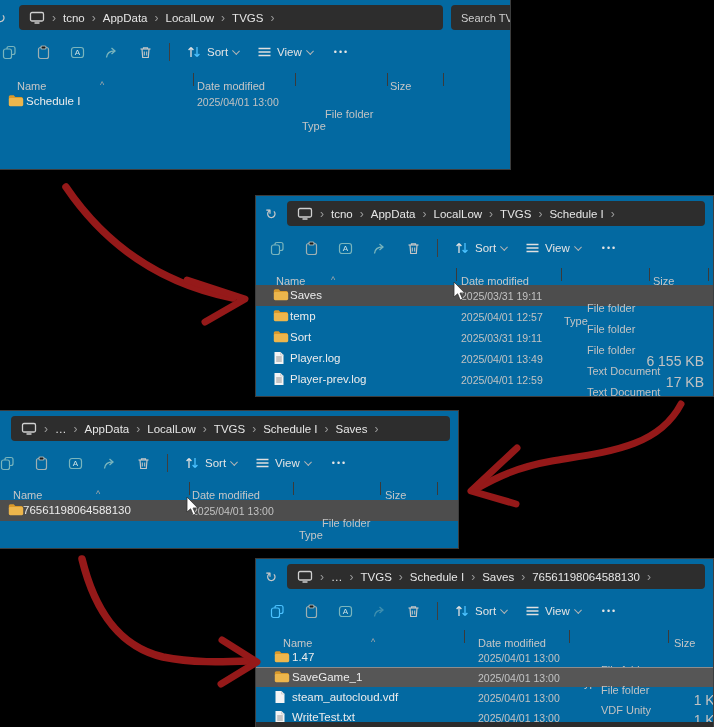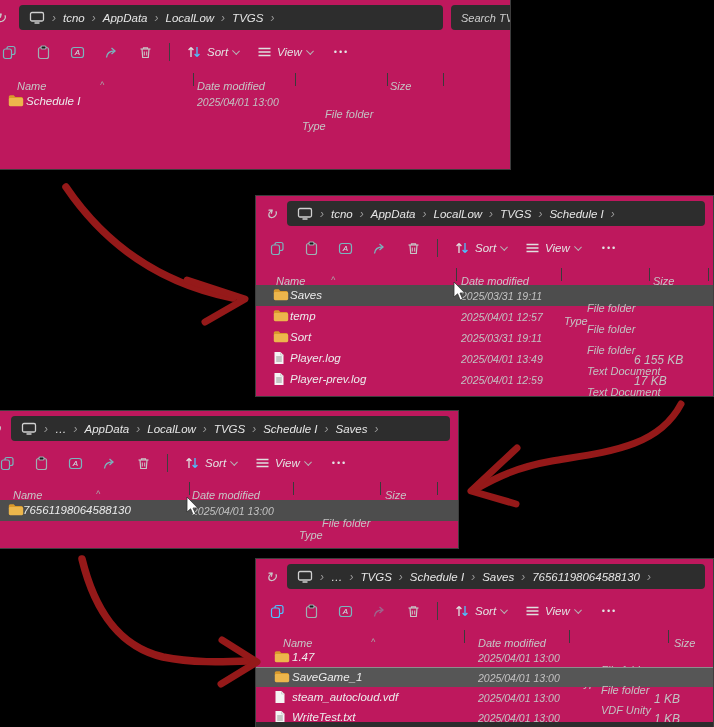--- a/index.html
+++ b/index.html
@@ -1,21 +1,21 @@
 <!DOCTYPE html>
 <html><head>
 <meta charset="utf-8">
 <style>
   html,body{margin:0;padding:0;}
   body{
     width:714px;height:727px;background:#000;position:relative;overflow:hidden;
     font-family:"Liberation Sans",sans-serif;
     -webkit-font-smoothing:antialiased;
   }
-  .win{position:absolute;background:#be185d;border:1px solid #3d3d3d;box-sizing:border-box;overflow:hidden;font-style:italic;}
+  .win{position:absolute;background:#0369a1;border:1px solid #3d3d3d;box-sizing:border-box;overflow:hidden;}
   #w1{left:0;top:0;width:511px;height:170px;border-left:none;border-top:none;}
   #w2{left:255px;top:195px;width:459px;height:202px;}
   #w3{left:0;top:410px;width:459px;height:139px;border-left:none;}
   #w4{left:255px;top:558px;width:459px;height:169px;border-bottom:none;}
 
   
   .addr{position:absolute;left:0;right:0;top:4px;height:27px;display:flex;align-items:center;}
   .refresh{flex:0 0 16px;text-align:center;color:#c9c9c9;font-size:14px;margin-left:7px;}
   #w1 .refresh{margin-left:-8px;}
   #w3 .refresh{margin-left:-13px;}
@@ -56,21 +56,21 @@
   .rows{position:absolute;left:0;right:0;}
   #w1 .rows{top:91px;} #w2 .rows{top:89px;} #w3 .rows{top:89px;} #w4 .rows{top:88px;}
   .frow{position:relative;height:20px;}
   #w2 .frow,#w3 .frow{height:21px;}
   .frow.sel{background:#4d4d4d;}
   #w4 .frow.sel{background:#565656;box-shadow:inset 0 1px 0 #8d8d8d;}
   .ficon{position:absolute;left:var(--iconx);top:3px;display:flex;}
   .fname{position:absolute;left:var(--namex);top:3.5px;font-size:11.5px;color:#ececec;}
   .fdate{position:absolute;left:var(--datex);top:4.5px;font-size:10.5px;color:#c2c2c2;}
   .ftype{position:absolute;left:var(--typex);top:17px;font-size:11px;color:#c2c2c2;padding-left:23px;}
-  .fsize{position:absolute;right:var(--sizeinset);top:4.5px;width:70px;font-size:12px;color:#c2c2c2;margin-left:20px;}
+  .fsize{position:absolute;right:var(--sizeinset);top:4.5px;width:70px;text-align:right;font-size:14px;color:#c2c2c2;margin-left:20px;}
 
   #w1{--namehx:17px;--caretx:100px;--datex:197px;--typex:302px;--sizex:390px;--iconx:8px;--namex:26px;--sizeinset:70px;}
   #w2{--namehx:20px;--caretx:75px;--datex:205px;--typex:308px;--sizex:397px;--iconx:17px;--namex:34px;--sizeinset:9px;}
   #w3{--namehx:13px;--caretx:96px;--datex:192px;--typex:299px;--sizex:385px;--iconx:8px;--namex:23px;--sizeinset:26px;}
   #w4{--namehx:27px;--caretx:115px;--datex:222px;--typex:322px;--sizex:418px;--iconx:18px;--namex:36px;--sizeinset:-11px;}
 
   .bstrip{position:absolute;left:0;right:0;bottom:0;height:5px;background:#2c2c2c;}
 
   .overlay{position:absolute;left:0;top:0;z-index:50;pointer-events:none;}
   .cursor{position:absolute;z-index:60;pointer-events:none;}

